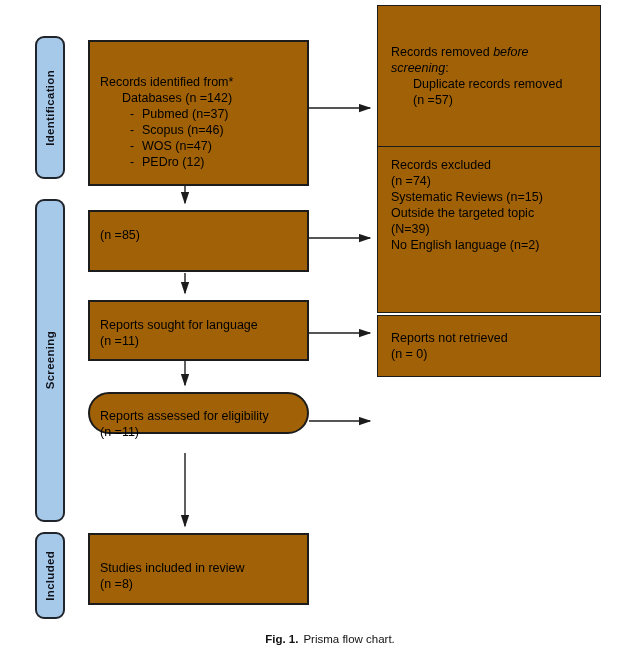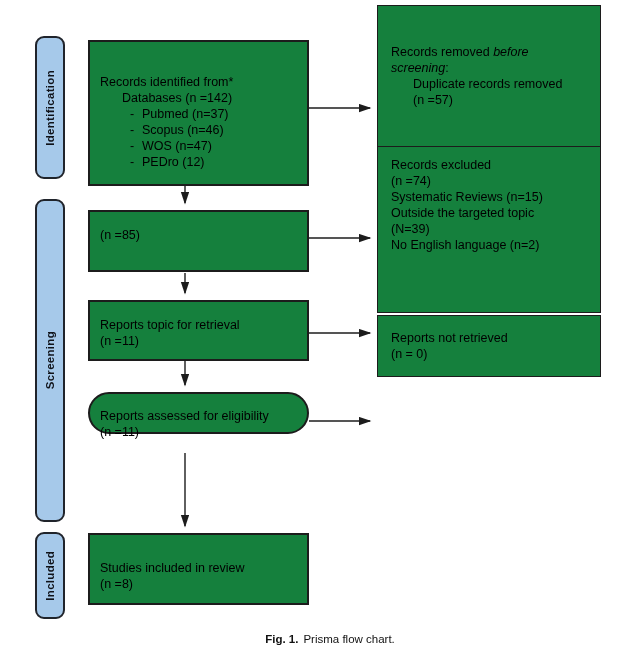--- a/index.html
+++ b/index.html
@@ -19,21 +19,21 @@
     writing-mode:vertical-rl; transform:rotate(180deg);
     font-weight:bold; font-size:11.5px; color:#10131a; letter-spacing:.3px;
     white-space:nowrap;
   }
   .stage-identification { top:36px;  height:143px; }
   .stage-screening      { top:199px; height:323px; }
   .stage-included       { top:532px; height:87px;  }
 
   
   .box {
-    position:absolute; box-sizing:border-box; background:#15803d;
+    position:absolute; box-sizing:border-box; background:#a16207;
     border:2px solid #1c1c1c;
   }
   .box-left  { left:88px;  width:221px; padding:0 8px 0 10px; }
   .box-right { left:377px; width:224px; padding:0 8px 0 13px; border-width:1.7px; }
 
   .box-l1 { top:40px;  height:146px; padding-top:32px; }
   .box-l2 { top:210px; height:62px;  padding-top:15px; }
   .box-l3 { top:300px; height:61px;  padding-top:15px; }
   .box-l4 { top:392px; height:42px;  padding-top:14px;border-radius:30px; }
   .box-l5 { top:533px; height:72px;  padding-top:25px; }
@@ -95,21 +95,21 @@
       <span class="dash">-</span>
       <span>PEDro (12)</span>
     </div>
   </div>
 
   <div class="box box-left box-l2">
     <div>(n =85)</div>
   </div>
 
   <div class="box box-left box-l3">
-    <div>Reports topic for retrieval</div>
+    <div>Reports sought for language</div>
     <div>(n =11)</div>
   </div>
 
   <div class="box box-left box-l4">
     <div>Reports assessed for eligibility</div>
     <div>(n =11)</div>
   </div>
 
   <div class="box box-left box-l5">
     <div>Studies included in review</div>

